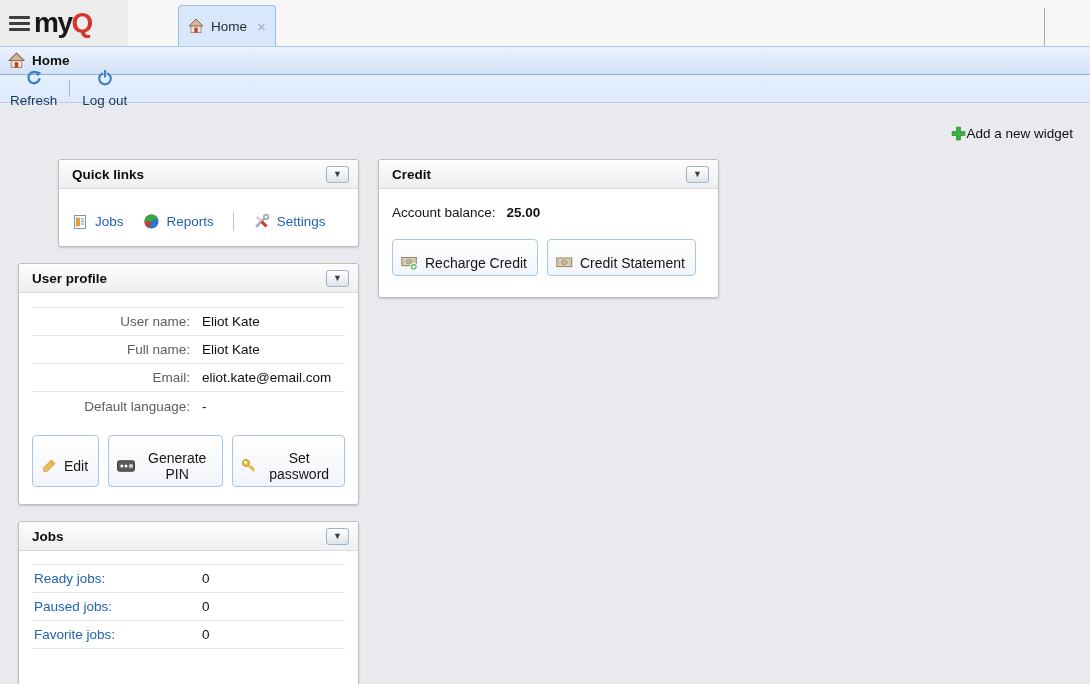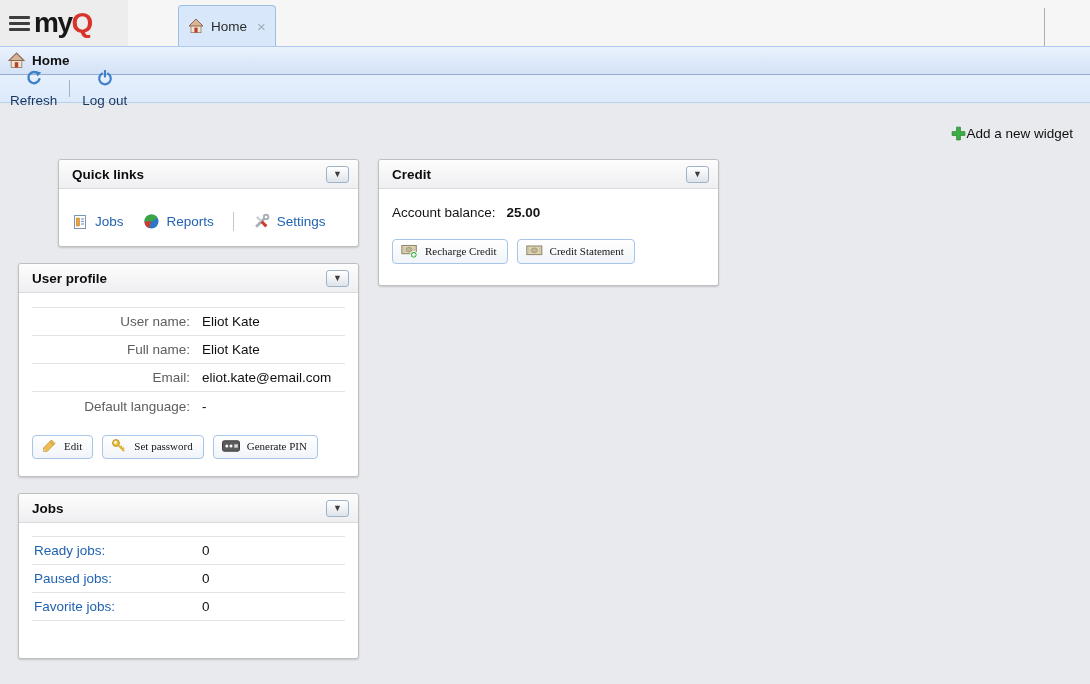--- a/index.html
+++ b/index.html
@@ -42,21 +42,21 @@
   .collapse-btn { width:23px; height:17px; border:1px solid #9fb3c8; border-radius:3px; background:linear-gradient(#ffffff,#dfe4ea); display:flex; align-items:center; justify-content:center; cursor:pointer; font-size:9px; color:#3c3c3c; line-height:1; }
 
   .ql-body { padding:23px 13px 29px; display:flex; align-items:center; }
   .ql-link { display:flex; align-items:center; gap:7px; color:#1f62b0; margin-right:19px; cursor:pointer; }
   .ql-sep { width:1px; height:19px; background:#c6c6c6; margin-right:19px; }
 
   .credit-body { padding:16px 13px 21px; }
   .balance-line { margin-bottom:19px; color:#141414; }
   .balance-value { font-weight:bold; margin-left:11px; }
   .btn-row { display:flex; gap:9px; }
-  .btn { display:inline-flex; align-items:center; gap:7px; padding:2px 10px 4px 8px; border:1px solid #a6c5e8; border-radius:4px; background:linear-gradient(#ffffff,#f1f4f9); color:#161616; cursor:pointer; font-size:11px; font-family:Liberation Serif, serif; }
+  .btn { display:inline-flex; align-items:center; gap:7px; padding:14px 10px 4px 8px; border:1px solid #a6c5e8; border-radius:4px; background:linear-gradient(#ffffff,#f1f4f9); color:#161616; cursor:pointer; font-size:14px; font-family:Liberation Sans, sans-serif; }
 
   .profile-body { padding:14px 13px 17px; }
   .rows-table { border-top:1px solid #e3e3e5; }
   .p-row { display:flex; align-items:center; height:28px; border-bottom:1px solid #e3e3e5; }
   .p-row.last { border-bottom:none; }
   .p-label { width:158px; text-align:right; color:#5d5d5d; }
   .p-value { margin-left:12px; color:#0f0f0f; }
   .profile-btns { margin-top:15px; display:flex; gap:9px; }
 
   .jobs-body { padding:13px 13px 37px; }
@@ -217,38 +217,38 @@
                 <svg width="16" height="16" viewBox="0 0 16 16">
                     <polygon points="10.5,2 14,5.5 6,13.5 2.5,13.5 2.5,10" fill="#eebc52" stroke="#c08f2d" stroke-width="0.8"></polygon>
                     <polygon points="2.5,13.5 2.5,10.8 5.2,13.5" fill="#e9d7b3"></polygon>
                     <line x1="9" y1="3.5" x2="12.5" y2="7" stroke="#c08f2d" stroke-width="0.8"></line>
                   </svg>
               </span>
               <span>Edit</span>
             </button>
             <button class="btn">
               <span>
-                <svg width="16" height="16" viewBox="0 0 16 16">
-                    <circle cx="5" cy="5" r="3.4" fill="#f0c23c" stroke="#b8912a"></circle>
-                    <circle cx="4.4" cy="4.4" r="1.3" fill="#fff"></circle>
-                    <path d="M7.6 7.6 L13.2 13.2 M11.2 11.2 l1.8 -1.6 M9.4 9.4 l1.6 -1.4" stroke="#e0b434" stroke-width="1.9" fill="none"></path>
-                  </svg>
-              </span>
-              <span>Set password</span>
-            </button>
-            <button class="btn">
-              <span>
                 <svg width="18" height="12" viewBox="0 0 18 12">
                     <rect x="0.5" y="0.8" width="17" height="10.4" rx="1.8" fill="#5c5c5c" stroke="#3f3f3f"></rect>
                     <circle cx="4.8" cy="6" r="1.5" fill="#ffffff"></circle>
                     <circle cx="9" cy="6" r="1.5" fill="#ffffff"></circle>
                     <rect x="12.2" y="4.3" width="3.6" height="3.4" fill="#d8d8d8"></rect>
                   </svg>
               </span>
               <span>Generate PIN</span>
+            </button>
+            <button class="btn">
+              <span>
+                <svg width="16" height="16" viewBox="0 0 16 16">
+                    <circle cx="5" cy="5" r="3.4" fill="#f0c23c" stroke="#b8912a"></circle>
+                    <circle cx="4.4" cy="4.4" r="1.3" fill="#fff"></circle>
+                    <path d="M7.6 7.6 L13.2 13.2 M11.2 11.2 l1.8 -1.6 M9.4 9.4 l1.6 -1.4" stroke="#e0b434" stroke-width="1.9" fill="none"></path>
+                  </svg>
+              </span>
+              <span>Set password</span>
             </button>
           </div>
         </div>
       </div>
 
       <div class="widget">
         <div class="widget-header">
           <span class="widget-title">Jobs</span>
           <span class="collapse-btn">
               <span>▼</span>

